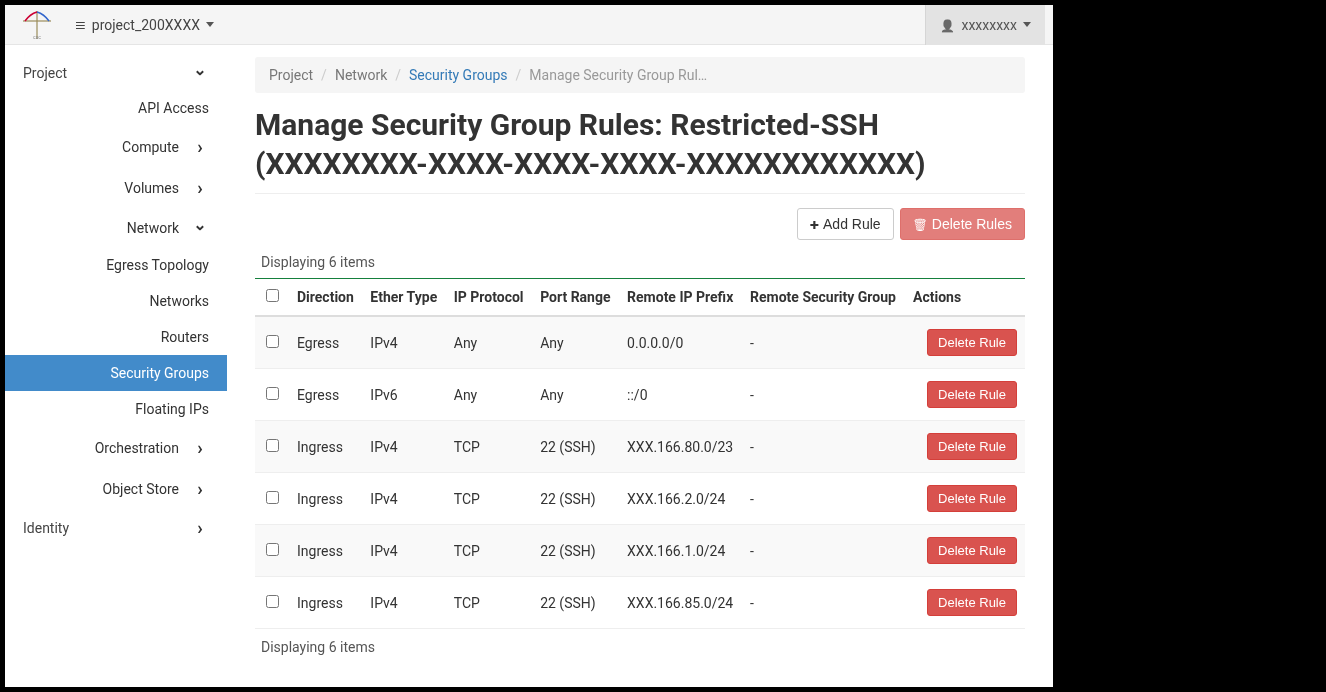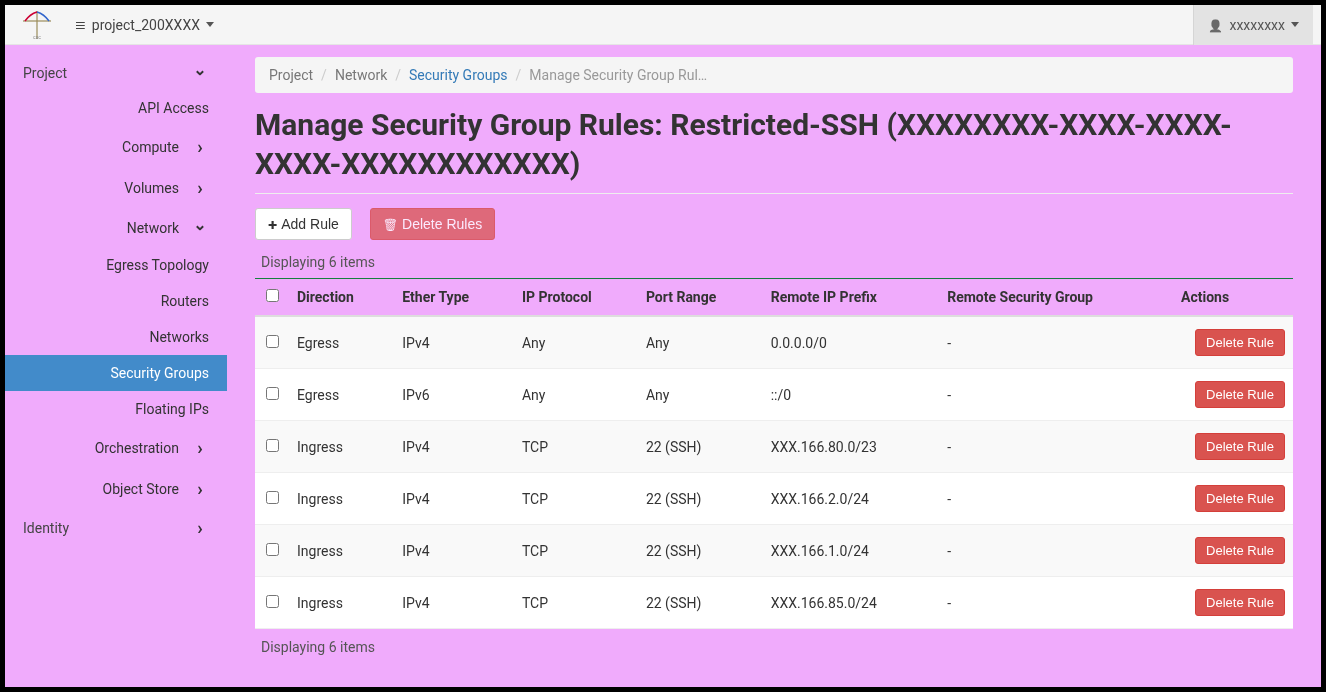--- a/index.html
+++ b/index.html
@@ -4,22 +4,22 @@
   <style>
     * { margin: 0; padding: 0; box-sizing: border-box; }
     body {
       font-family: -apple-system, BlinkMacSystemFont, "Segoe UI", Roboto, "Helvetica Neue", Arial, sans-serif;
       font-size: 14px;
       color: #333;
       background: #000;
       padding: 5px;
     }
     .frame {
-      background: #f0abfc;
-      width: 1316px;
+      background: #ffffff;
+      width: 1048px;
       height: 682px;
       overflow: hidden;
       position: relative;
     }
     .topbar {
       background: #f5f5f5;
       border-bottom: 1px solid #e5e5e5;
       height: 40px;
       display: flex;
       align-items: center;
@@ -110,21 +110,22 @@
       color: #333;
       margin-bottom: 2px;
     }
     .divider {
       border: none;
       border-top: 1px solid #eee;
       margin: 10px 0 14px;
     }
     .actions-row {
       display: flex;
-      gap: 18px;
+      justify-content: flex-end;
+      gap: 6px;
       margin-bottom: 10px;
     }
     .btn {
       border: 1px solid #ccc;
       background: #fff;
       padding: 7px 12px;
       border-radius: 3px;
       font-size: 14px;
       color: #333;
       display: inline-flex;
@@ -216,22 +217,22 @@
       </div>
       <div class="side-sub with-chevron">
         <span class="label">Volumes</span>
         <span class="chevron right"></span>
       </div>
       <div class="side-sub with-chevron">
         <span class="label">Network</span>
         <span class="chevron down"></span>
       </div>
       <div class="side-leaf">Egress Topology</div>
+      <div class="side-leaf">Networks</div>
       <div class="side-leaf">Routers</div>
-      <div class="side-leaf">Networks</div>
       <div class="side-leaf active">Security Groups</div>
       <div class="side-leaf">Floating IPs</div>
       <div class="side-sub with-chevron">
         <span class="label">Orchestration</span>
         <span class="chevron right"></span>
       </div>
       <div class="side-sub with-chevron">
         <span class="label">Object Store</span>
         <span class="chevron right"></span>
       </div>

